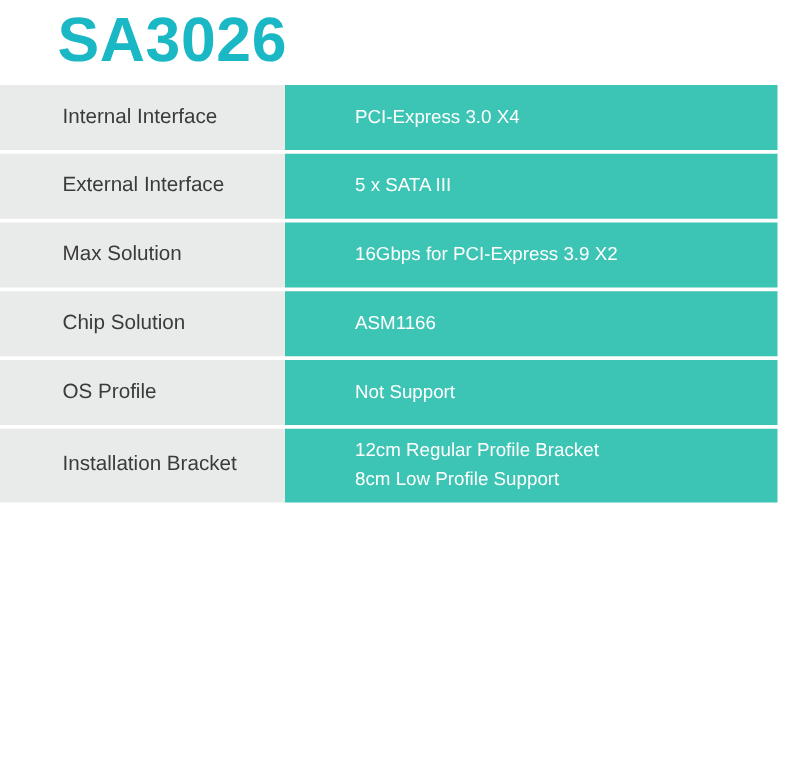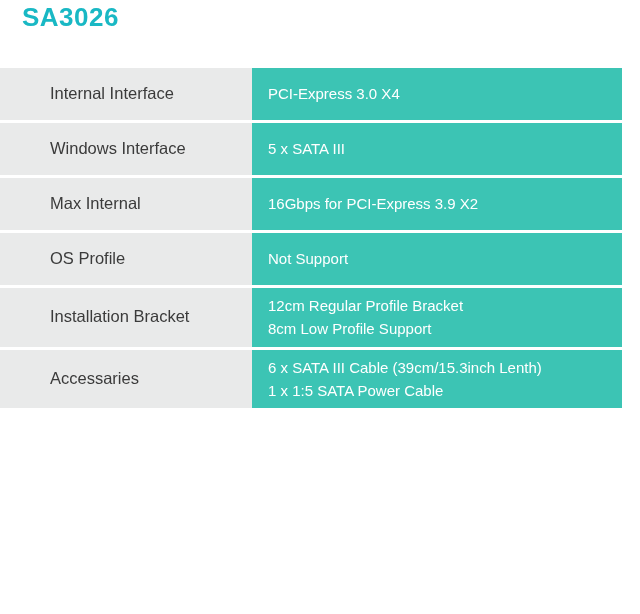--- a/index.html
+++ b/index.html
@@ -14,62 +14,63 @@
     overflow: hidden;
   }
   .page {
     position: relative;
     width: 640px;
     height: 614px;
     box-sizing: border-box;
   }
   .title {
     position: absolute;
-    left: 22px;
+    left: 46px;
     top: 2px;
-    font-size: 26px;
+    font-size: 50px;
     font-weight: bold;
     color: #19b8c4;
     letter-spacing: 0.5px;
     line-height: 1.2;
   }
   .spec-table {
     position: absolute;
     left: 0px;
     top: 65px;
     width: 622px;
     border-collapse: separate;
     border-spacing: 0 3px;
     table-layout: fixed;
   }
   .spec-table tr {
     height: 52px;
   }
   .cell-label {
-    width: 252px;
+    width: 228px;
     background: #e9eaea;
     color: #3b3b3b;
     font-size: 16.5px;
     padding: 6px 0 6px 50px;
     vertical-align: middle;
     line-height: 1.45;
     box-sizing: border-box;
   }
   .cell-value {
     background: #3cc4b4;
     color: #ffffff;
     font-size: 15px;
     padding: 6px 0 6px 16px;
     vertical-align: middle;
     line-height: 1.55;
     box-sizing: border-box;
   }
   .cell-value .line {
     display: block;
     white-space: nowrap;
+    margin-left: 40px;
   }
   .row-tall {
     height: 70px;
     padding-left: 11px;
   }
 </style>
 </head>
 <body>
 
 <div class="page">
@@ -80,55 +81,54 @@
     <tbody>
 
       <tr>
         <td class="cell-label">Internal Interface</td>
         <td class="cell-value">
           <span class="line">PCI-Express 3.0 X4</span>
         </td>
       </tr>
 
       <tr>
-        <td class="cell-label">Windows Interface</td>
+        <td class="cell-label">External Interface</td>
         <td class="cell-value">
           <span class="line">5 x SATA III</span>
         </td>
       </tr>
 
       <tr>
-        <td class="cell-label">Max Internal</td>
+        <td class="cell-label">Max Solution</td>
         <td class="cell-value">
           <span class="line">16Gbps for PCI-Express 3.9 X2</span>
         </td>
       </tr>
 
 
+      <tr>
+        <td class="cell-label">Chip Solution</td>
+        <td class="cell-value">
+          <span class="line">ASM1166</span>
+        </td>
+      </tr>
 
       <tr>
         <td class="cell-label">OS Profile</td>
         <td class="cell-value">
           <span class="line">Not Support</span>
         </td>
       </tr>
 
       <tr class="row-tall">
         <td class="cell-label">Installation Bracket</td>
         <td class="cell-value">
           <span class="line">12cm Regular Profile Bracket</span>
           <span class="line">8cm Low Profile Support</span>
         </td>
       </tr>
 
 
-      <tr class="row-tall">
-        <td class="cell-label">Accessaries</td>
-        <td class="cell-value">
-          <span class="line">6 x SATA III Cable (39cm/15.3inch Lenth)</span>
-          <span class="line">1 x 1:5 SATA Power Cable</span>
-        </td>
-      </tr>
 
     </tbody>
   </table>
 
 </div>
 
 </body></html>

